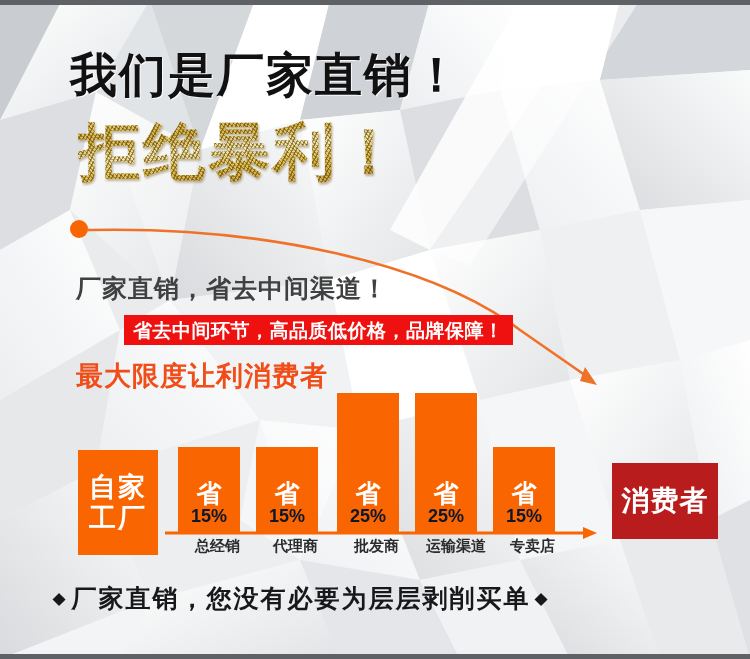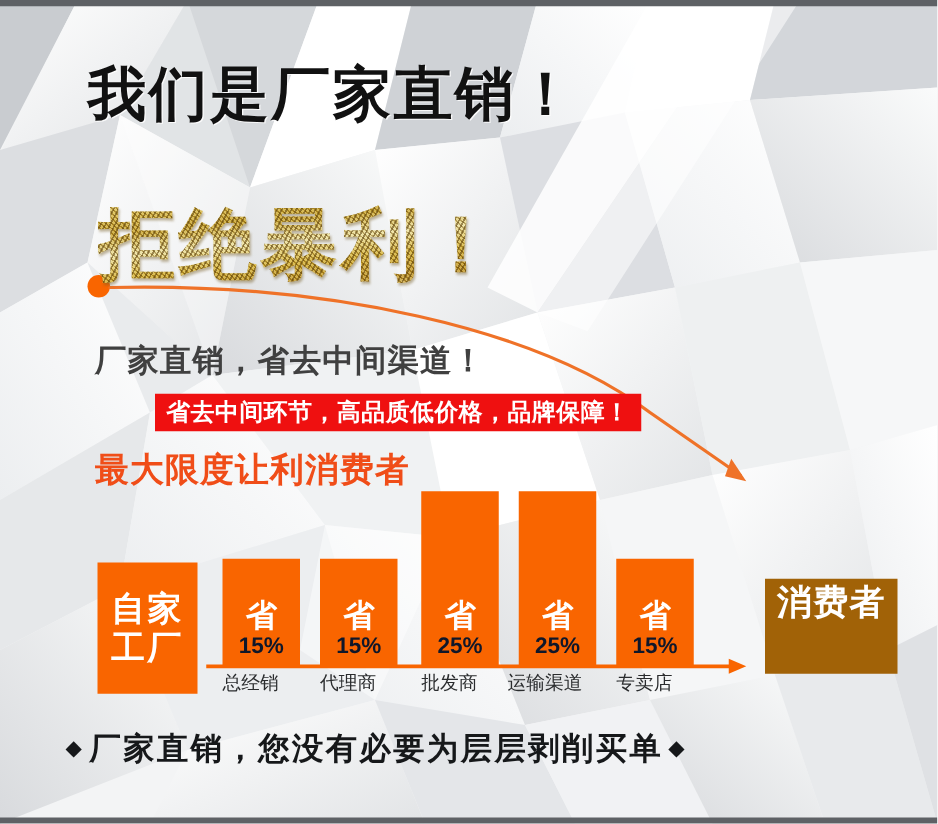--- a/index.html
+++ b/index.html
@@ -54,21 +54,20 @@
         rgba(255,248,200,0.28) 1.1px, rgba(255,248,200,0.28) 3.0px),
       linear-gradient(175deg,
         #e9d79a 0%, #d7b84b 14%, #c29a21 30%,
         #eadfa2 46%, #cfa92c 62%, #b8891a 78%,
         #e3cf86 92%, #c9a227 100%);
     -webkit-background-clip: text;
     background-clip: text;
     color: transparent;
     -webkit-text-fill-color: transparent;
     filter: drop-shadow(1px 2px 1px rgba(120,95,40,0.45));
-    margin-top: 44px;
   }
   
   .sub-black {
     position: absolute;
     left: 76px;
     top: 272px;
     font-size: 25px;
     font-weight: bold;
     letter-spacing: 1px;
     color: #404040;
@@ -141,23 +140,23 @@
     color: #ffffff;
     line-height: 1.12;
     letter-spacing: 2px;
   }
   .consumer-box {
     position: absolute;
     left: 612px;
     top: 463px;
     width: 106px;
     height: 76px;
-    background: #a16207;
+    background: #b91c1c;
     display: flex;
-    align-items: flex-start;
+    align-items: center;
     justify-content: center;
     z-index: 7;
   }
   .consumer-box span {
     font-size: 28px;
     font-weight: bold;
     color: #ffffff;
     letter-spacing: 1px;
   }
   .bar {
@@ -182,24 +181,24 @@
     font-size: 18px;
     font-weight: bold;
     color: #0f172a;
     line-height: 1.15;
     letter-spacing: 0;
   }
   .tick-label {
     position: absolute;
     top: 537px;
     font-size: 15px;
-    font-weight: normal;
+    font-weight: bold;
     color: #2a2c2e;
     white-space: nowrap;
-    text-align: left;
+    text-align: right;
     z-index: 7;
   }
   
   .tagline {
     position: absolute;
     left: 0;
     top: 582px;
     width: 602px;
     text-align: center;
     font-size: 25px;

